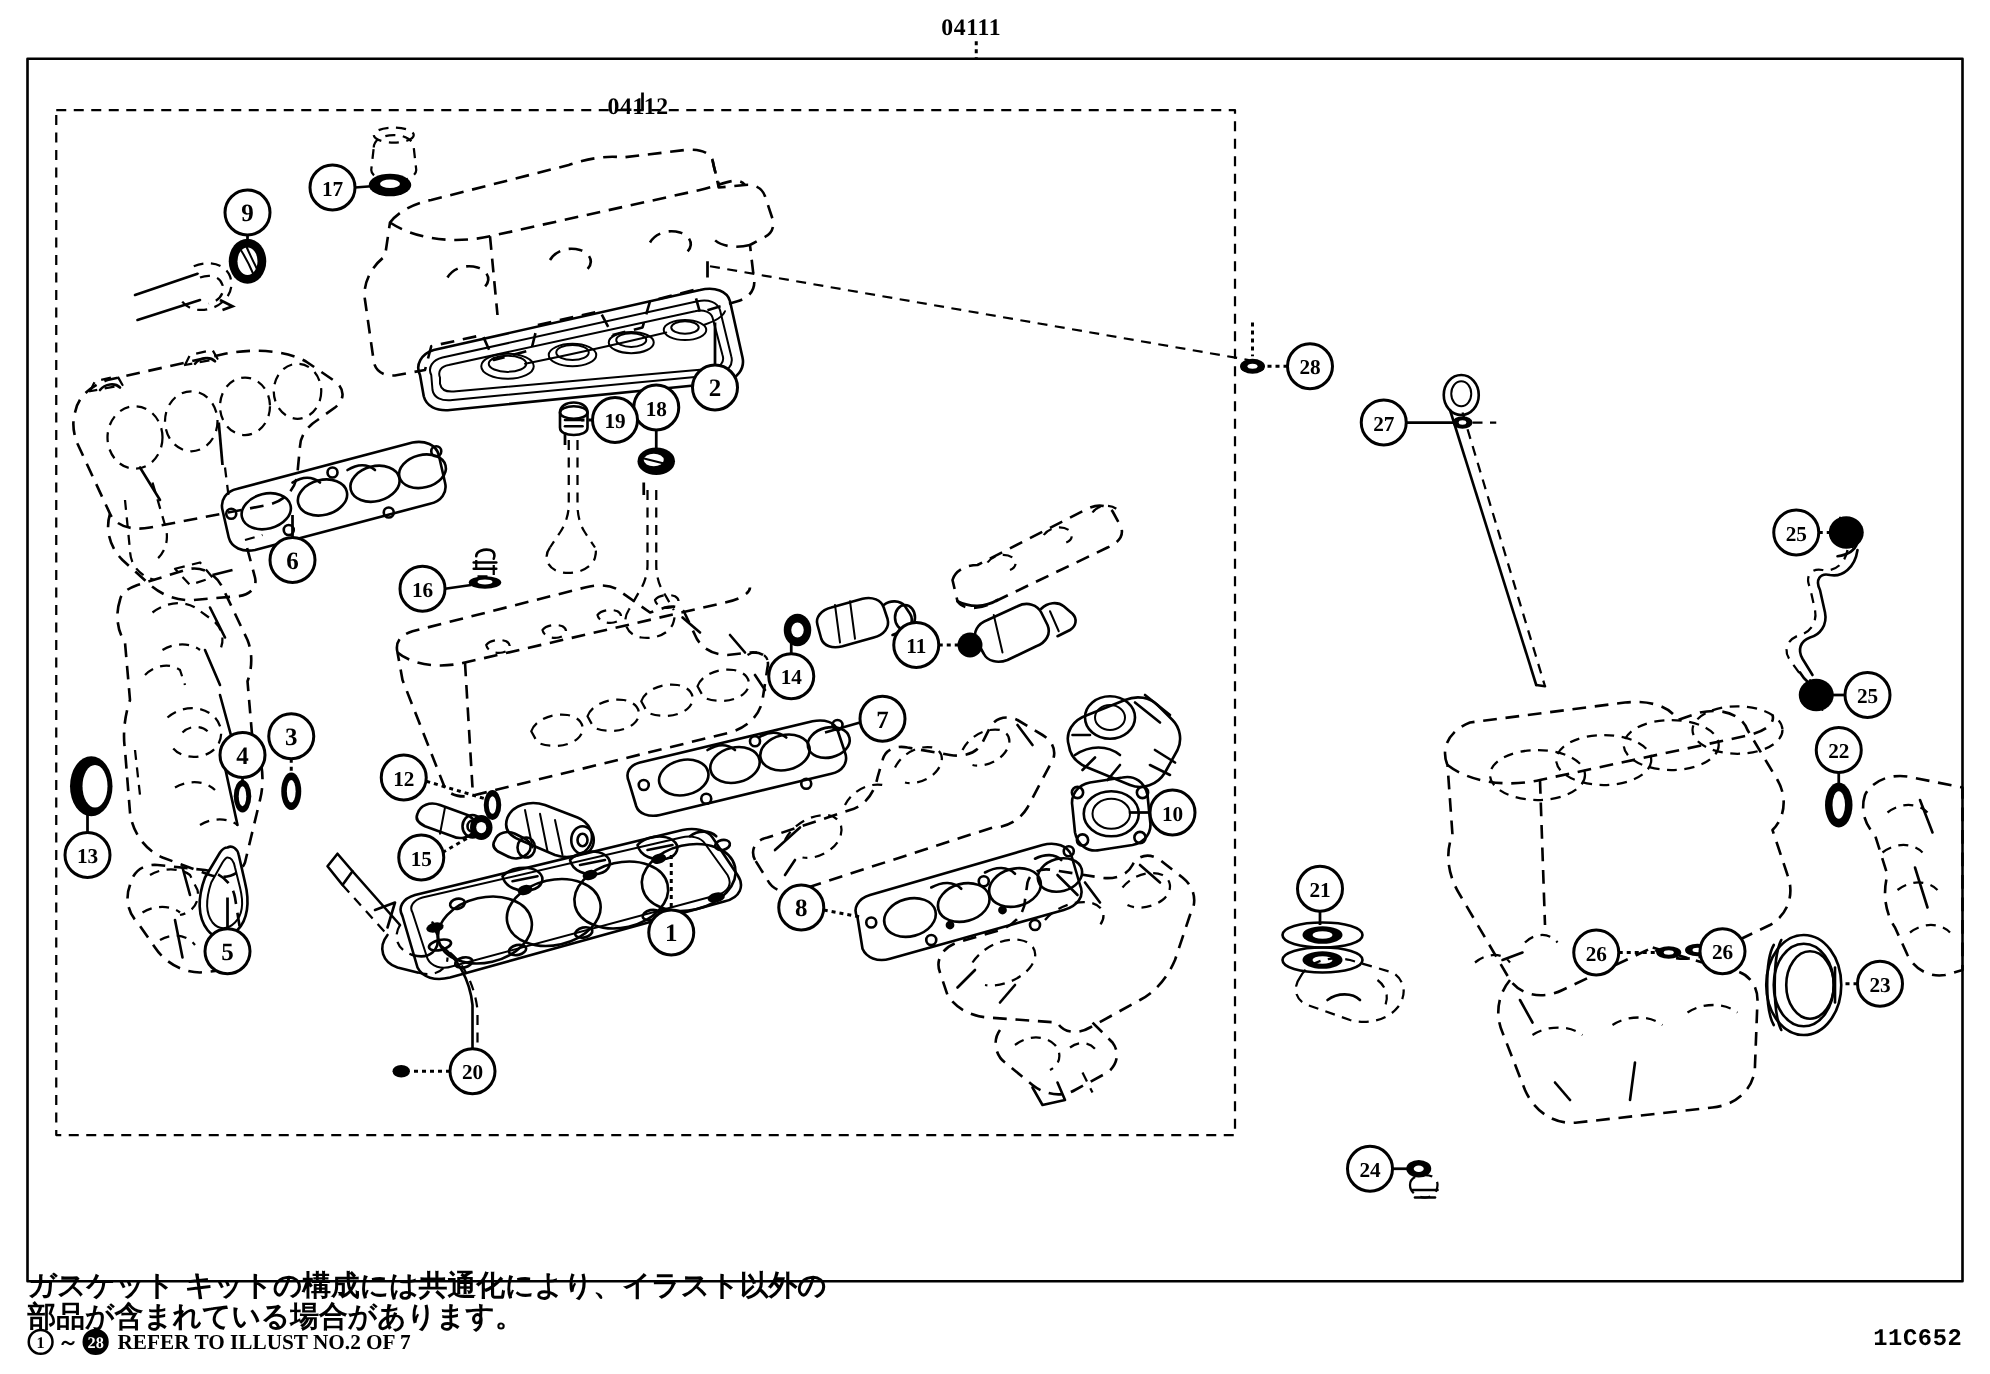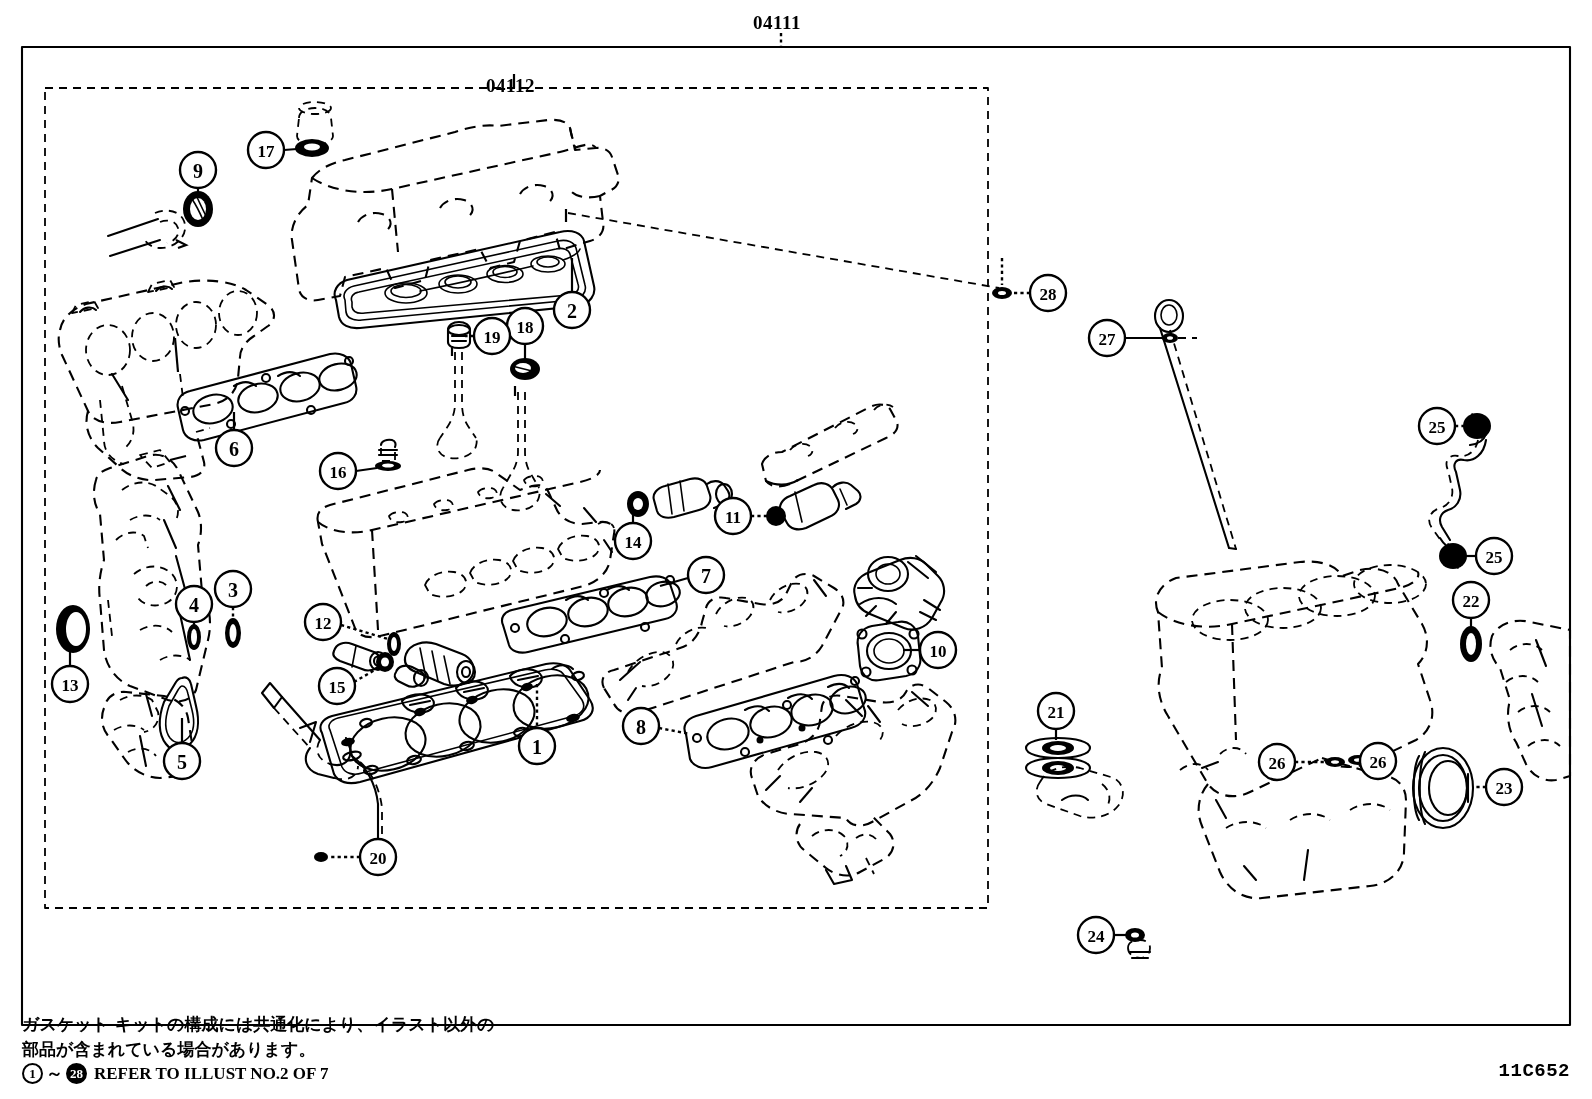--- a/index.html
+++ b/index.html
@@ -24,21 +24,21 @@
     letter-spacing: 0.5px;
     color: #000;
     white-space: nowrap;
   }
 
   .footer-note {
     position: absolute;
     left: 22px;
     font-family: "DejaVu Sans", sans-serif;
     font-weight: bold;
-    font-size: 17px;
+    font-size: 23px;
     color: #000;
     white-space: nowrap;
   }
   .footer-illust {
     position: absolute;
     left: 22px;
     top: 1062px;
     font-family: "Liberation Serif", serif;
     font-weight: bold;
     font-size: 17px;

